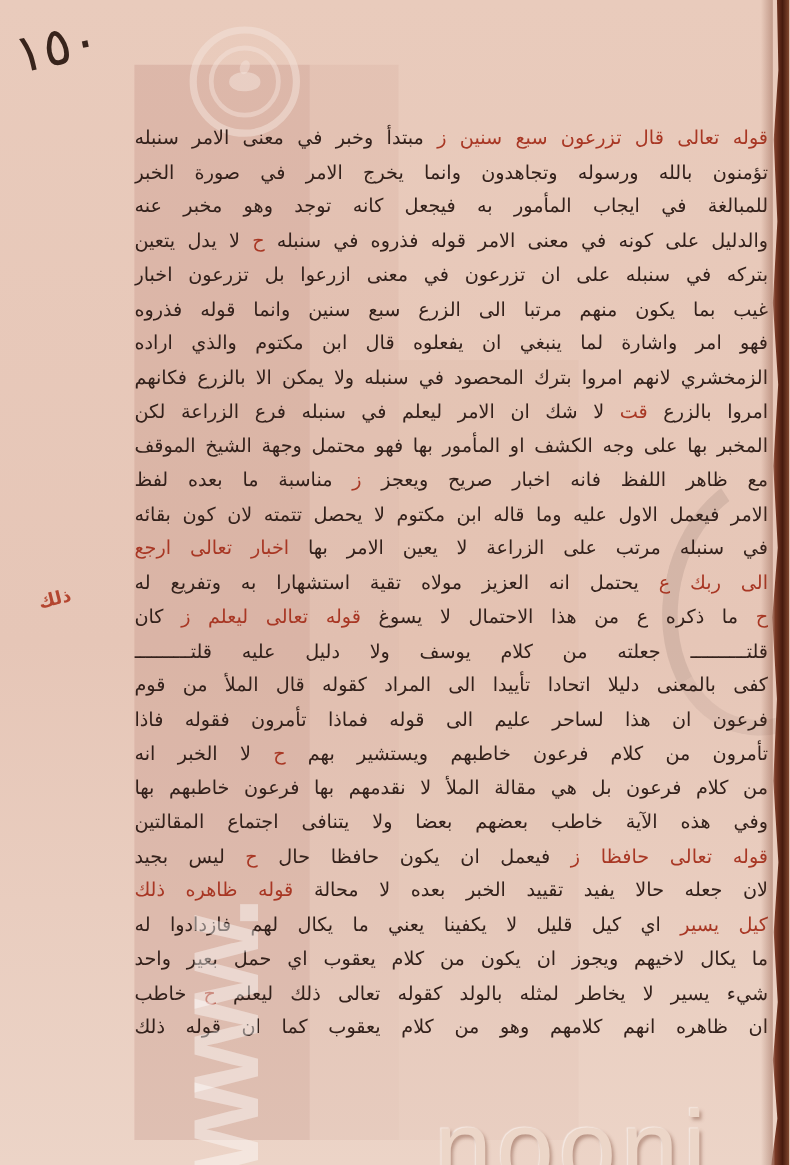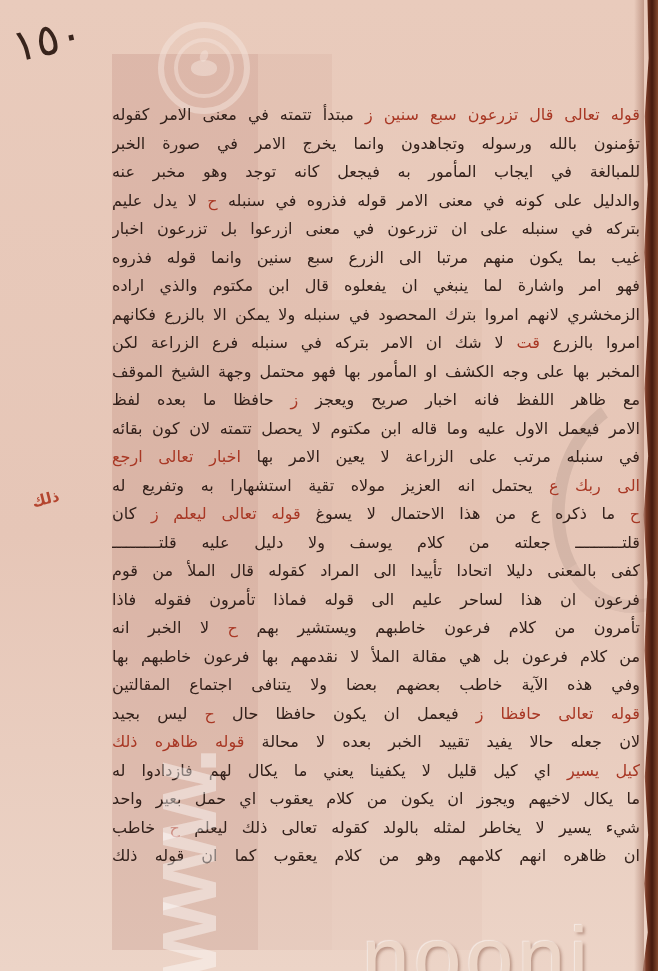--- a/index.html
+++ b/index.html
@@ -77,31 +77,31 @@
     </div>
   </div>
 
   <div class="crescent"></div>
 
   <div class="folio">١٥٠</div>
 
   <div class="margin-note">ذلك</div>
 
   <div class="textblock" id="textblock">
-      <div class="mline"><span class="seg red">قوله تعالى قال تزرعون سبع سنين ز</span><span class="seg"> مبتدأ تتمته في معنى الامر كقوله</span></div>
+      <div class="mline"><span class="seg red">قوله تعالى قال تزرعون سبع سنين ز</span><span class="seg"> مبتدأ وخبر في معنى الامر سنبله</span></div>
       <div class="mline"><span class="seg">تؤمنون بالله ورسوله وتجاهدون وانما يخرج الامر في صورة الخبر</span></div>
       <div class="mline"><span class="seg">للمبالغة في ايجاب المأمور به فيجعل كانه توجد وهو مخبر عنه</span></div>
-      <div class="mline"><span class="seg">والدليل على كونه في معنى الامر قوله فذروه في سنبله </span><span class="seg red">ح</span><span class="seg"> لا يدل عليم</span></div>
+      <div class="mline"><span class="seg">والدليل على كونه في معنى الامر قوله فذروه في سنبله </span><span class="seg red">ح</span><span class="seg"> لا يدل يتعين</span></div>
       <div class="mline"><span class="seg">بتركه في سنبله على ان تزرعون في معنى ازرعوا بل تزرعون اخبار</span></div>
       <div class="mline"><span class="seg">غيب بما يكون منهم مرتبا الى الزرع سبع سنين وانما قوله فذروه</span></div>
       <div class="mline"><span class="seg">فهو امر واشارة لما ينبغي ان يفعلوه قال ابن مكتوم والذي اراده</span></div>
       <div class="mline"><span class="seg">الزمخشري لانهم امروا بترك المحصود في سنبله ولا يمكن الا بالزرع فكانهم</span></div>
-      <div class="mline"><span class="seg">امروا بالزرع </span><span class="seg red">قت</span><span class="seg"> لا شك ان الامر بتركه في سنبله فرع الزراعة لكن</span></div>
+      <div class="mline"><span class="seg">امروا بالزرع </span><span class="seg red">قت</span><span class="seg"> لا شك ان الامر ليعلم في سنبله فرع الزراعة لكن</span></div>
       <div class="mline"><span class="seg">المخبر بها على وجه الكشف او المأمور بها فهو محتمل وجهة الشيخ الموقف</span></div>
-      <div class="mline"><span class="seg">مع ظاهر اللفظ فانه اخبار صريح ويعجز </span><span class="seg red">ز</span><span class="seg"> حافظا ما بعده لفظ</span></div>
+      <div class="mline"><span class="seg">مع ظاهر اللفظ فانه اخبار صريح ويعجز </span><span class="seg red">ز</span><span class="seg"> مناسبة ما بعده لفظ</span></div>
       <div class="mline"><span class="seg">الامر فيعمل الاول عليه وما قاله ابن مكتوم لا يحصل تتمته لان كون بقائه</span></div>
       <div class="mline"><span class="seg">في سنبله مرتب على الزراعة لا يعين الامر بها </span><span class="seg red">اخبار تعالى ارجع</span></div>
       <div class="mline"><span class="seg red">الى ربك ع</span><span class="seg"> يحتمل انه العزيز مولاه تقية استشهارا به وتفريع له</span></div>
       <div class="mline"><span class="seg red">ح</span><span class="seg"> ما ذكره ع من هذا الاحتمال لا يسوغ </span><span class="seg red">قوله تعالى ليعلم ز</span><span class="seg"> كان</span></div>
       <div class="mline"><span class="seg">قلتــــــــــ جعلته من كلام يوسف ولا دليل عليه قلتــــــــــ</span></div>
       <div class="mline"><span class="seg">كفى بالمعنى دليلا اتحادا تأييدا الى المراد كقوله قال الملأ من قوم</span></div>
       <div class="mline"><span class="seg">فرعون ان هذا لساحر عليم الى قوله فماذا تأمرون فقوله فاذا</span></div>
       <div class="mline"><span class="seg">تأمرون من كلام فرعون خاطبهم ويستشير بهم </span><span class="seg red">ح</span><span class="seg"> لا الخبر انه</span></div>
       <div class="mline"><span class="seg">من كلام فرعون بل هي مقالة الملأ لا نقدمهم بها فرعون خاطبهم بها</span></div>
       <div class="mline"><span class="seg">وفي هذه الآية خاطب بعضهم بعضا ولا يتنافى اجتماع المقالتين</span></div>

